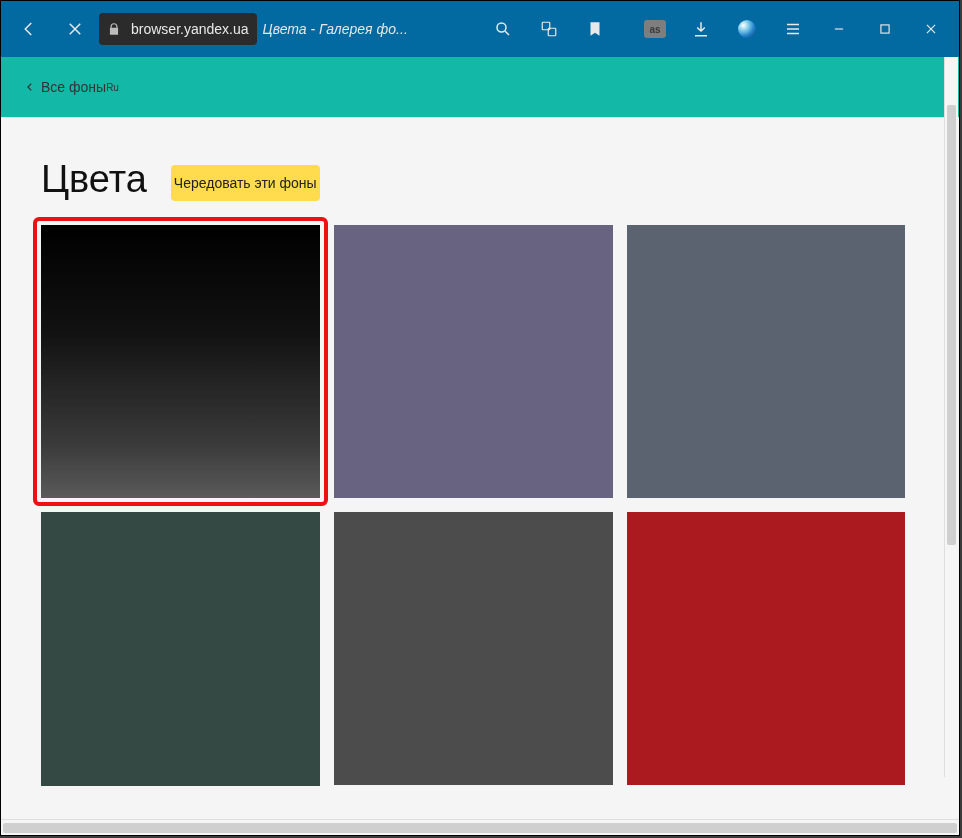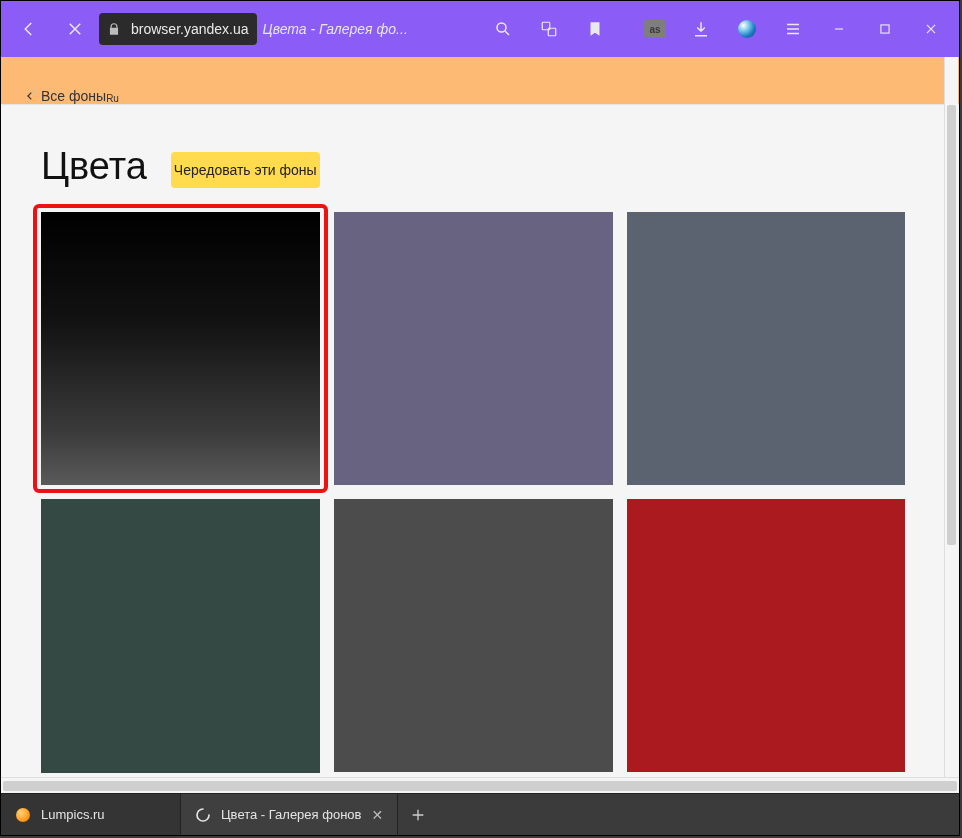--- a/index.html
+++ b/index.html
@@ -4,21 +4,21 @@
 <style>
 * { margin: 0; padding: 0; box-sizing: border-box; font-family: Arial, Helvetica, sans-serif; }
 body { width: 962px; height: 838px; background: #3b3b3b; overflow: hidden; }
 
 
 .window {
   width: 960px; height: 836px; border: 1px solid #000; background: #3b3b3b;
   display: flex; flex-direction: column; position: relative;
 }
 .toolbar {
-  height: 56px; background: #8b5cf6; display: flex; align-items: center;
+  height: 56px; background: #0369a1; display: flex; align-items: center;
   padding: 0 6px; gap: 2px; color: #e9e9e9; font-size: 14px;
 }
 .tb-btn {
   width: 44px; height: 44px; display:flex; align-items:center; justify-content:center;
   color: #e9e9e9; cursor: pointer;
 }
 .tb-btn svg { width: 18px; height: 18px; }
 .addr-group { display:flex; align-items:center; background:#2b2b2b; border-radius:4px; height:32px; overflow:hidden; }
 .lock { width:30px; display:flex; align-items:center; justify-content:center; color:#bcbcbc; }
 .url { padding: 0 8px 0 2px; color:#e9e9e9; font-size:14px; }
@@ -30,22 +30,22 @@
 }
 .cloud-icon {
   width:18px; height:18px; border-radius:50%; background: radial-gradient(circle at 30% 30%, #fff 0%, #7ecbe8 30%, #2081c9 60%, #0b3a6a 100%);
 }
 
 
 .content-wrap {
   flex:1; background:#f5f5f5; display:flex; flex-direction:column; overflow:hidden;
 }
 .page-header {
-  height:48px; background:#fdba74; border-bottom:1px solid #e5e5e5;
-  display:flex; align-items:flex-end; padding:0 24px; color:#333; font-size:14px;
+  height:61px; background:#14b8a6; border-bottom:1px solid #e5e5e5;
+  display:flex; align-items:center; padding:0 24px; color:#333; font-size:14px;
 }
 .back-link { display:flex; align-items:center; gap:6px; color:#333; cursor:pointer; }
 .back-link svg { width:10px; height:10px; }
 .header-title { flex:1; text-align:center; color:#333; font-size:15px; }
 .lang { color:#333; font-size:10px; cursor:pointer; }
 
 .scroll-area { flex:1; overflow:auto; margin-right:14px; }
 .scroll-area::-webkit-scrollbar { width:10px; }
 
 .page-body { padding: 40px 40px 10px 40px; }
@@ -207,35 +207,13 @@
           </div>
       </div>
     </div>
     <div class="hscroll"></div>
   </div>
 
   <div class="vtrack">
       <div class="vthumb"></div>
     </div>
 
-  <div class="tabstrip">
-    <div class="tab inactive">
-      <span class="tab-favicon">
-          <span class="favicon-orange"></span>
-        </span>
-      <span>Lumpics.ru</span>
-    </div>
-    <div class="tab active">
-      <span class="tab-favicon">
-        <svg class="spin" viewBox="0 0 24 24" fill="none" stroke="currentColor" stroke-width="2.5">
-            <path d="M12 3a9 9 0 1 0 9 9" stroke-linecap="round"></path>
-          </svg>
-      </span>
-      <span>Цвета - Галерея фонов</span>
-      <span class="tab-close">✕</span>
-    </div>
-    <div class="tab-add">
-      <svg width="16" height="16" viewBox="0 0 24 24" stroke="currentColor" stroke-width="2">
-          <path d="M12 4v16M4 12h16"></path>
-        </svg>
-    </div>
-  </div>
 </div>
 
 </body></html>

